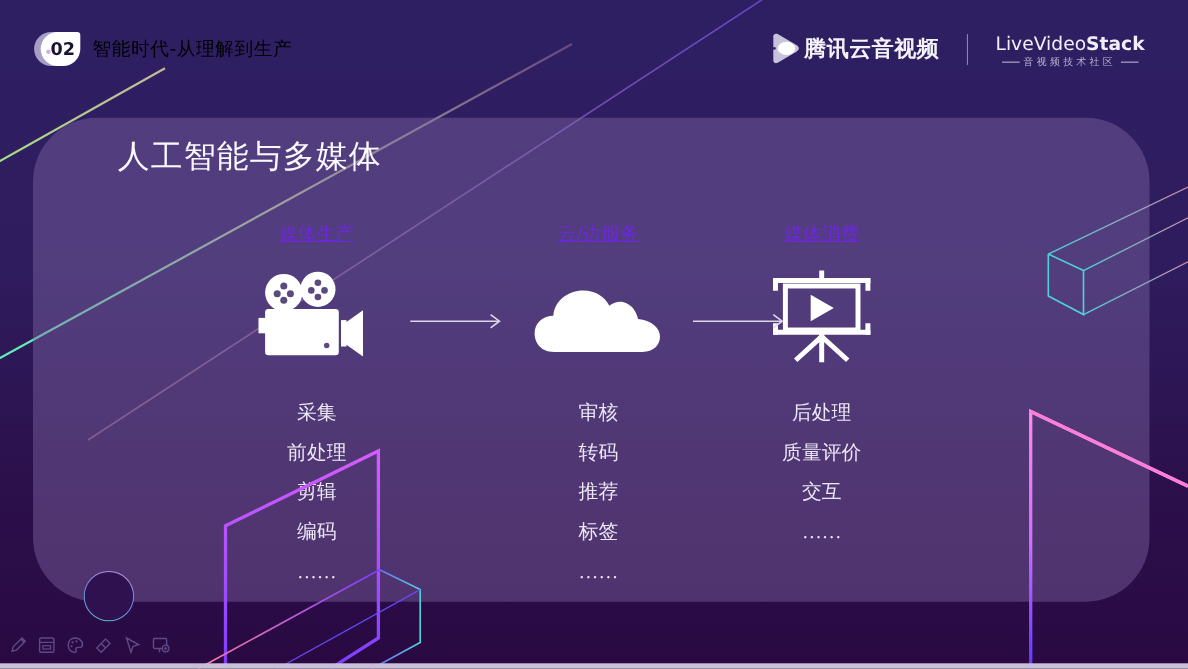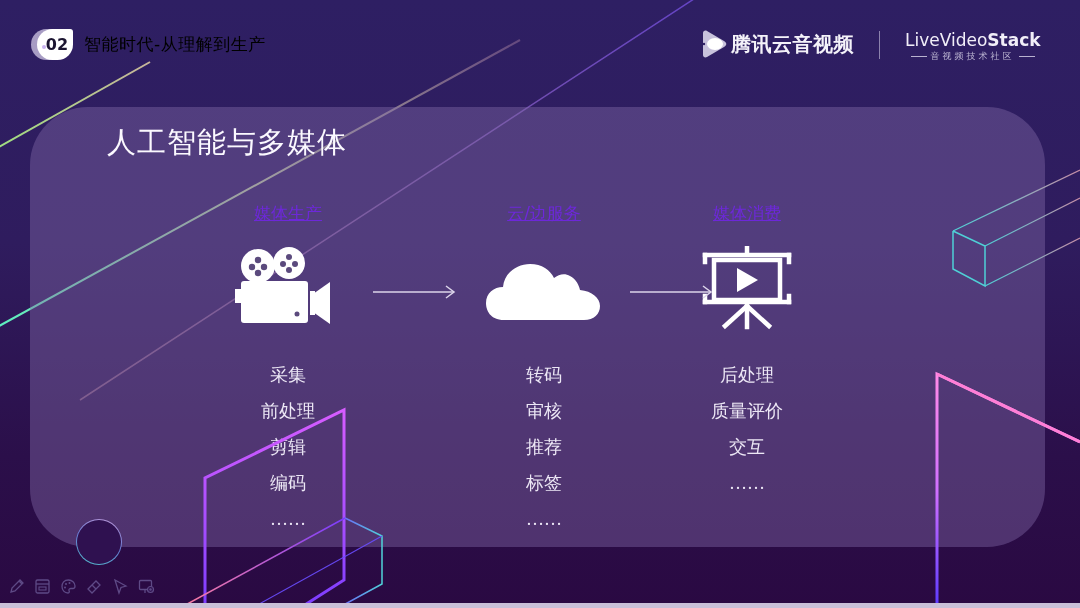--- a/index.html
+++ b/index.html
@@ -121,22 +121,22 @@
   </div>
 
   <div class="col" style="left:414px;">
     <div class="col-head">云/边服务</div>
     <div class="col-icon">
       <svg width="120" height="70" viewBox="0 0 120 70" style="margin-top:10px">
         <path d="M20 64 C6 64 2 54 2 47 C2 37 10 31 19 31 C20 17 33 8 46 8 C58 8 66 14 70 22 C75 18 81 17 86 20 C92 23 95 29 96 34 C108 35 116 42 116 50 C116 58 110 64 100 64 Z" fill="#fff"></path>
       </svg>
     </div>
     <div class="col-items">
+      <div class="col-item">审核</div>
       <div class="col-item">转码</div>
-      <div class="col-item">审核</div>
       <div class="col-item">推荐</div>
       <div class="col-item">标签</div>
       <div class="col-item">……</div>
     </div>
   </div>
 
   <div class="col" style="left:617px;">
     <div class="col-head">媒体消费</div>
     <div class="col-icon">
       <svg width="92" height="84" viewBox="0 0 92 84" style="margin-top:4px">

